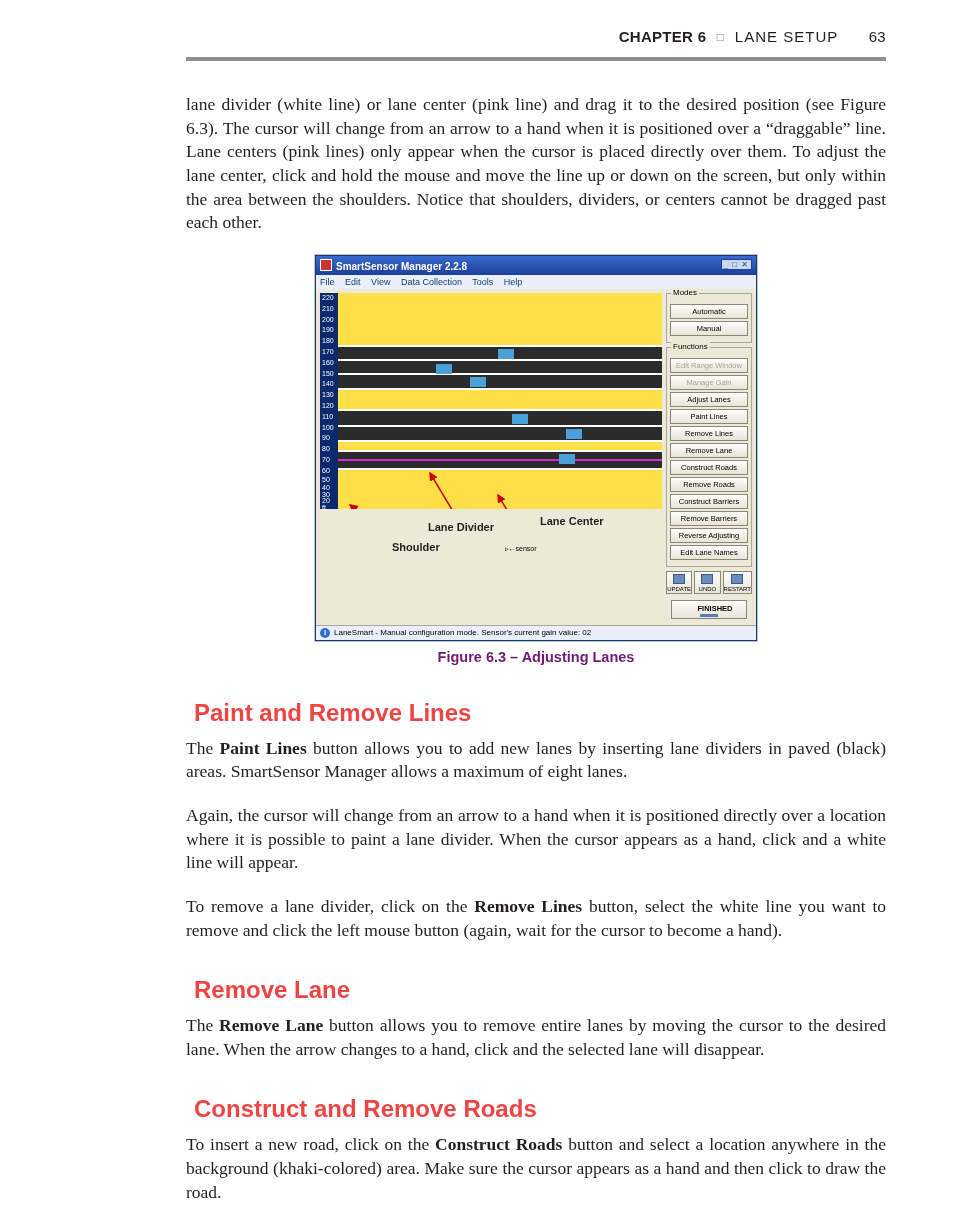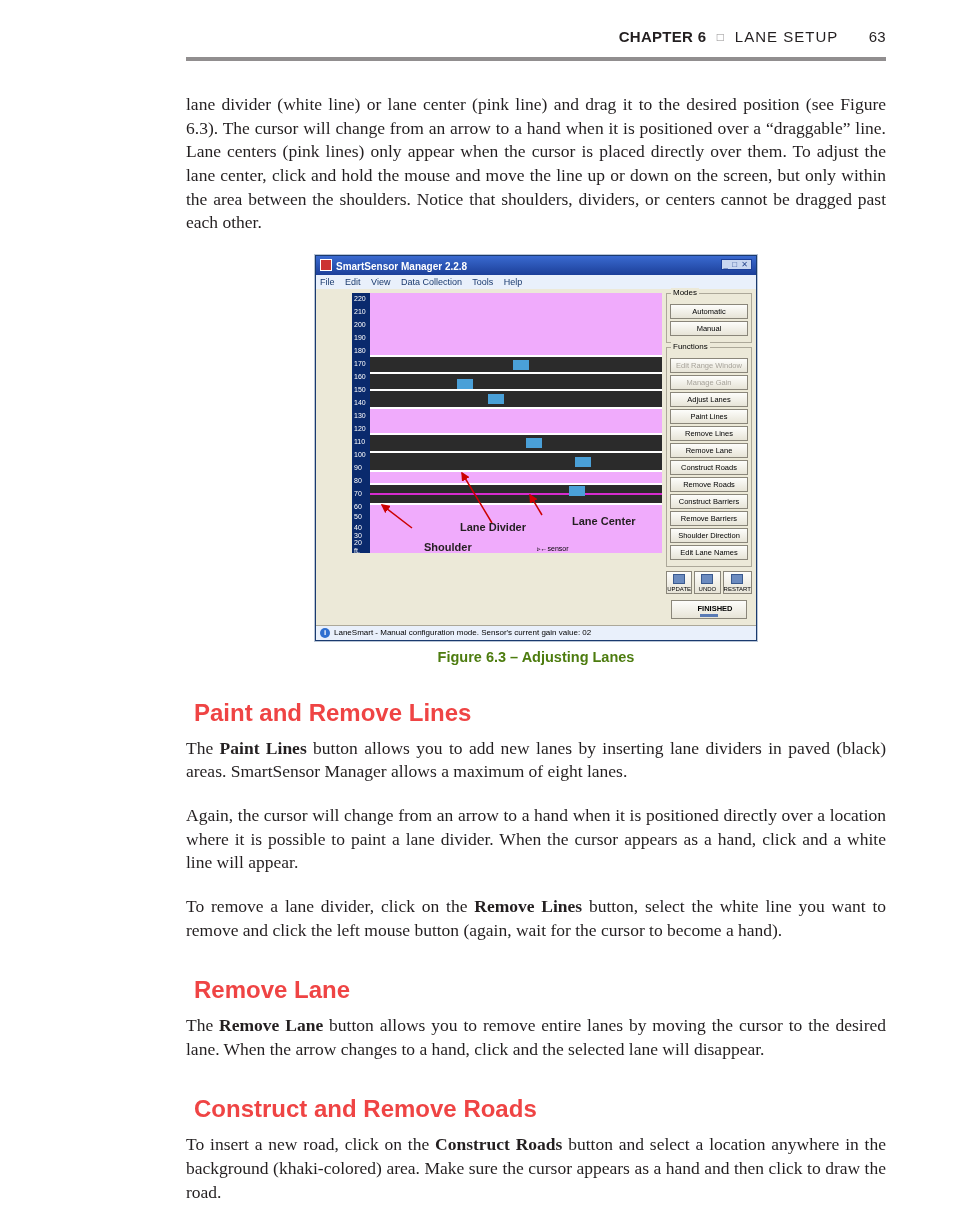--- a/index.html
+++ b/index.html
@@ -36,21 +36,21 @@
     font-family:"Myriad Pro","Segoe UI",Arial,sans-serif;
     font-weight:700;
     font-size:24px;
     color:#ef4444;
     margin:34px 0 10px 8px;
   }
   .caption{
     font-family:"Myriad Pro","Segoe UI",Arial,sans-serif;
     font-weight:700;
     font-size:14.5px;
-    color:#4d7c0f;
+    color:#701a75;
     text-align:center;
     margin:8px 0 0 0;
   }
   b{font-weight:700;}
 
   
   .figwrap{text-align:center;margin:20px 0 4px 0;}
   .win{
     width:440px;margin:0 auto;border:1px solid #1a3a6e;
     font-family:Tahoma,Arial,sans-serif;font-size:9px;color:#000;
@@ -60,21 +60,21 @@
     background:linear-gradient(#3a6ad0,#1c3f99);
     color:#fff;padding:2px 4px 3px 4px;font-size:10px;font-weight:700;
     display:flex;align-items:center;justify-content:space-between;
   }
   .titlebar .wctl{font-family:Arial;font-weight:400;letter-spacing:1px;background:#c9d7f0;color:#2b4a8f;border:1px solid #1c3f99;padding:0 2px;font-size:8px;}
   .titlebar .appicon{width:10px;height:10px;background:#cc3333;border:1px solid #fff;display:inline-block;margin-right:4px;position:relative;top:1px;}
   .menubar{background:#e9f0fb;padding:2px 4px;color:#1a3a6e;font-size:9px;}
   .menubar span{margin-right:8px;}
   .client{display:flex;background:#ece9d8;padding:4px;gap:4px;}
   .canvas{
-    position:relative;flex:1;height:260px;background:#f0abfc;margin-left:32px;
+    position:relative;flex:1;height:216px;background:#fde047;
   }
   .yaxis{position:absolute;left:0;top:0;bottom:0;width:18px;background:#0a2a6d;color:#fff;font-size:7px;}
   .yaxis div{position:absolute;left:2px;transform:translateY(-50%);} 
   .road{position:absolute;left:18px;right:0;background:#2b2b2b;}
   .divider{position:absolute;left:18px;right:0;height:2px;background:#fff;}
   .center{position:absolute;left:18px;right:0;height:2px;background:#d62ccf;}
   .car{position:absolute;width:16px;height:10px;background:#4aa0d8;}
   .annot{position:absolute;font-family:"Myriad Pro",Arial,sans-serif;font-weight:700;font-size:11px;color:#231f20;}
   .sensor{position:absolute;font-size:7px;color:#000;}
   .sidepanel{width:86px;font-size:8px;}
@@ -198,21 +198,21 @@
             <span class="btn dis">Edit Range Window</span>
             <span class="btn dis">Manage Gain</span>
             <span class="btn">Adjust Lanes</span>
             <span class="btn">Paint Lines</span>
             <span class="btn">Remove Lines</span>
             <span class="btn">Remove Lane</span>
             <span class="btn">Construct Roads</span>
             <span class="btn">Remove Roads</span>
             <span class="btn">Construct Barriers</span>
             <span class="btn">Remove Barriers</span>
-            <span class="btn">Shoulder Direction</span>
+            <span class="btn">Reverse Adjusting</span>
             <span class="btn">Edit Lane Names</span>
           </div>
           <div class="iconrow">
             <span class="ic">UPDATE</span>
             <span class="ic">UNDO</span>
             <span class="ic">RESTART</span>
           </div>
           <span class="finbtn">FINISHED</span>
         </div>
       </div>

